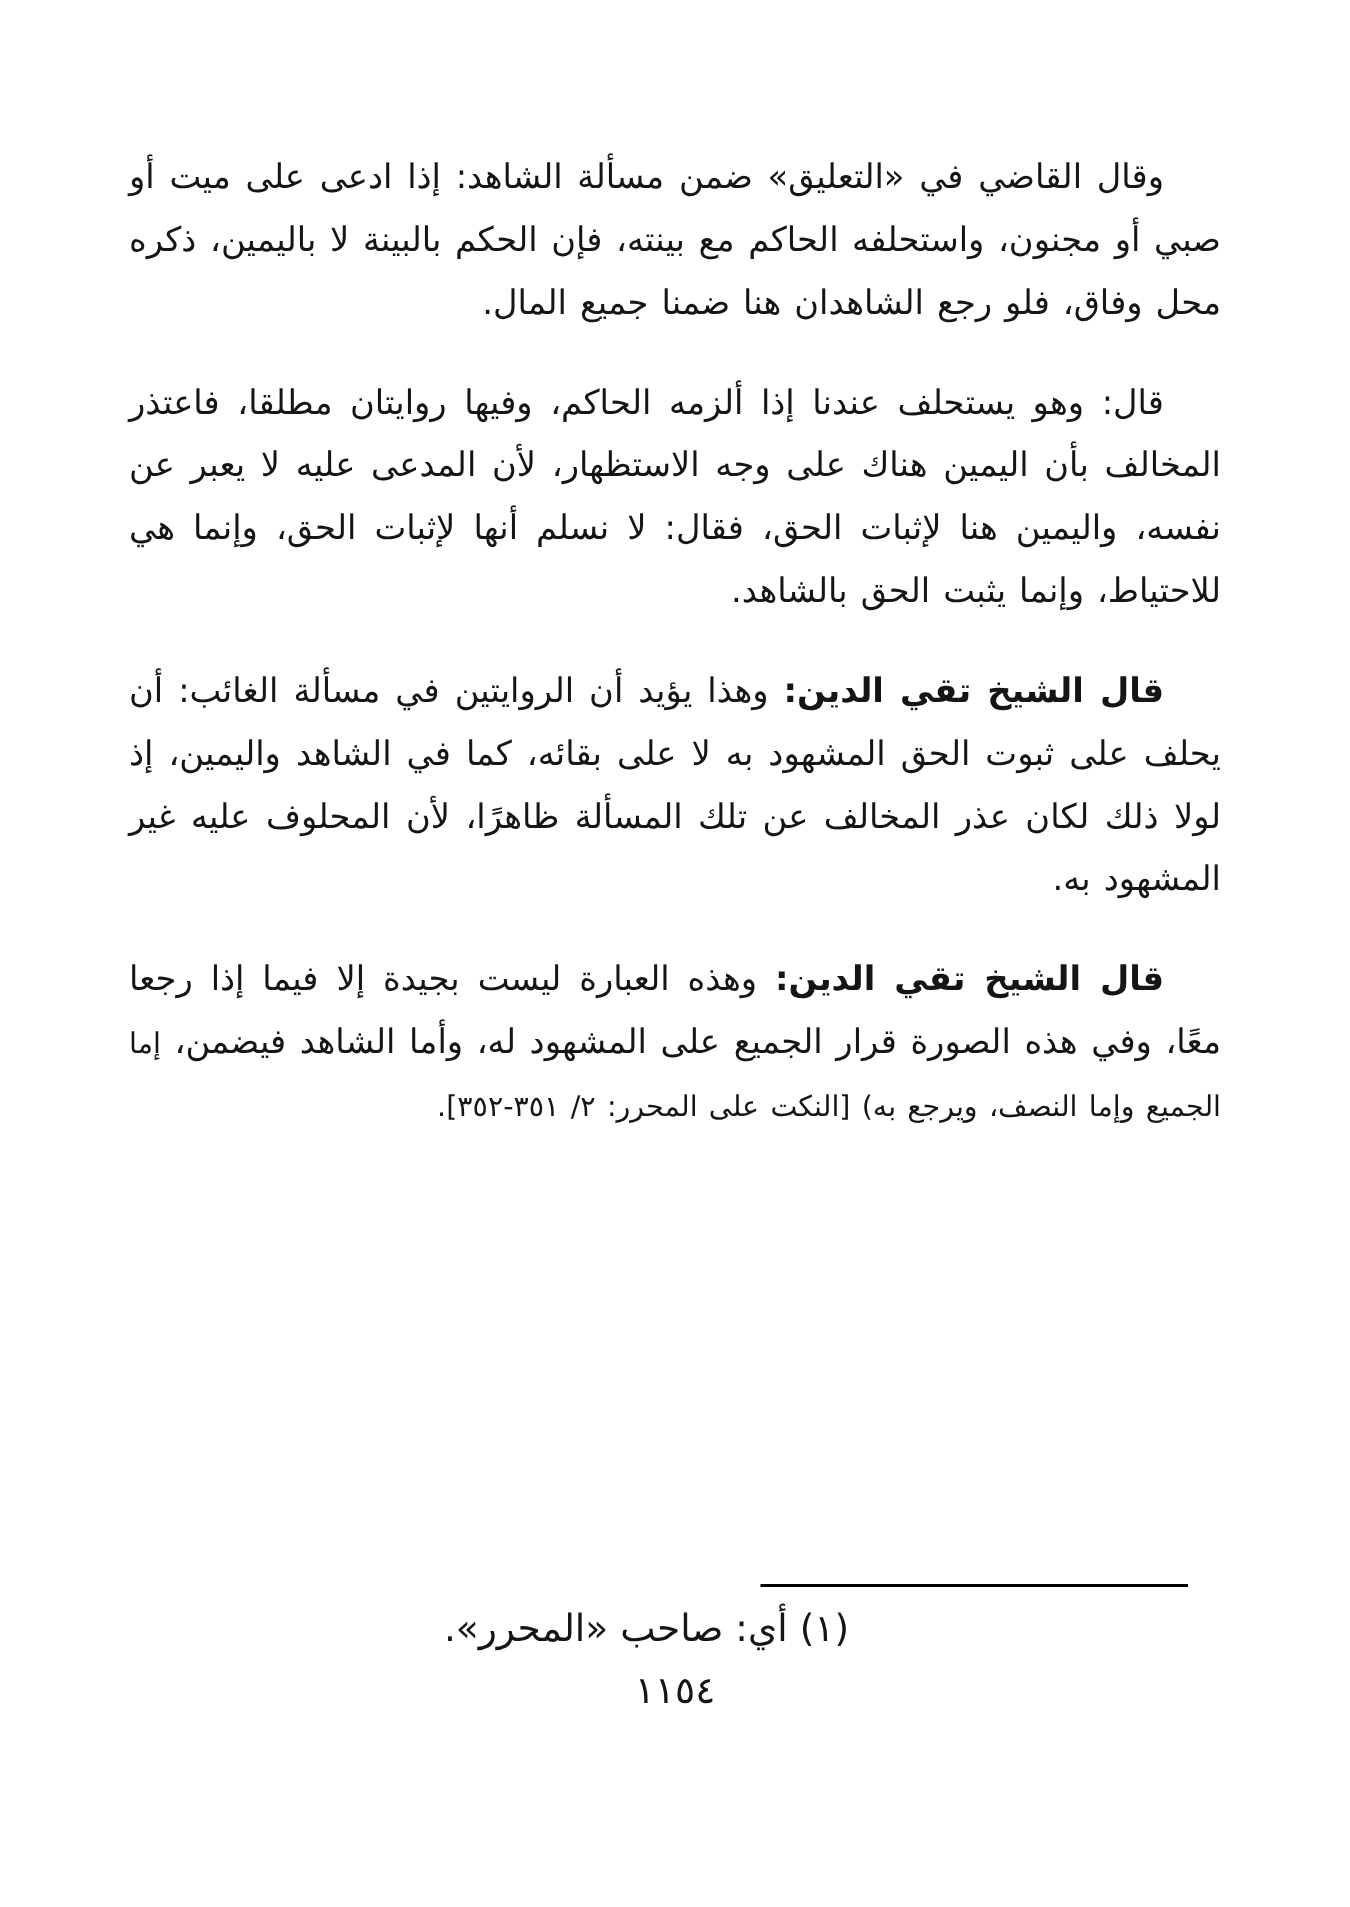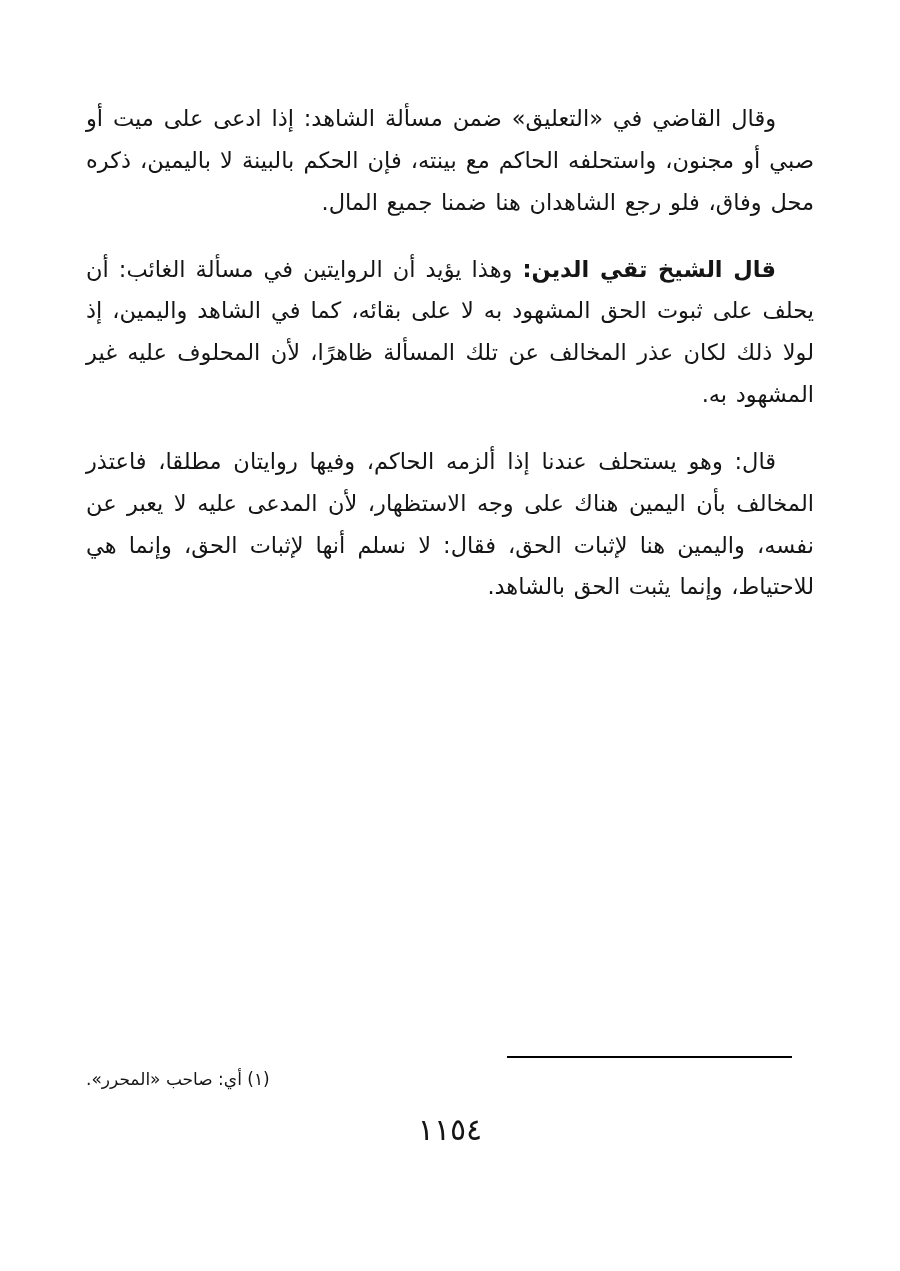--- a/index.html
+++ b/index.html
@@ -47,44 +47,45 @@
     left: 86px;
   }
   .footnote-rule {
     width: 285px;
     height: 2px;
     background: #000000;
   }
   .footnote-text {
     margin-top: 9px;
     padding-right: 16px;
-    font-size: 17px;
-    text-align: left;
+    font-size: 25px;
+    text-align: center;
     line-height: 1.5;
   }
   .page-number {
     position: absolute;
     top: 1112px;
     left: 0;
     width: 100%;
     text-align: center;
-    font-size: 30px;
+    font-size: 25px;
     letter-spacing: 2px;
     direction: rtl;
   }
 </style>
 </head>
 <body>
 
 <div class="sheet">
 
   <div class="text-body">
       <p class="para"><span>وقال القاضي في «التعليق» ضمن مسألة الشاهد: إذا ادعى على ميت أو صبي أو مجنون، واستحلفه الحاكم مع بينته، فإن الحكم بالبينة لا باليمين، ذكره محل وفاق، فلو رجع الشاهدان هنا ضمنا جميع المال.</span></p>
+      <p class="para"><span>قال: وهو يستحلف عندنا إذا ألزمه الحاكم، وفيها روايتان مطلقا، فاعتذر المخالف بأن اليمين هناك على وجه الاستظهار، لأن المدعى عليه لا يعبر عن نفسه، واليمين هنا لإثبات الحق، فقال: لا نسلم أنها لإثبات الحق، وإنما هي للاحتياط، وإنما يثبت الحق بالشاهد.</span></p>
       <p class="para"><span class="bold">قال الشيخ تقي الدين:</span><span> وهذا يؤيد أن الروايتين في مسألة الغائب: أن يحلف على ثبوت الحق المشهود به لا على بقائه، كما في الشاهد واليمين، إذ لولا ذلك لكان عذر المخالف عن تلك المسألة ظاهرًا، لأن المحلوف عليه غير المشهود به.</span></p>
-      <p class="para"><span>قال: وهو يستحلف عندنا إذا ألزمه الحاكم، وفيها روايتان مطلقا، فاعتذر المخالف بأن اليمين هناك على وجه الاستظهار، لأن المدعى عليه لا يعبر عن نفسه، واليمين هنا لإثبات الحق، فقال: لا نسلم أنها لإثبات الحق، وإنما هي للاحتياط، وإنما يثبت الحق بالشاهد.</span></p>
+      <p class="para"><span class="bold">قال الشيخ تقي الدين:</span><span> وهذه العبارة ليست بجيدة إلا فيما إذا رجعا معًا، وفي هذه الصورة قرار الجميع على المشهود له، وأما الشاهد فيضمن، </span><span class="small">إما الجميع وإما النصف، ويرجع به) [النكت على المحرر: ٢/ ٣٥١-٣٥٢].</span></p>
     </div>
 
   <div class="footnote-area">
     <div class="footnote-rule"></div>
     <div class="footnote-text">(١) أي: صاحب «المحرر».</div>
   </div>
 
   <div class="page-number">١١٥٤</div>
 
 </div>

